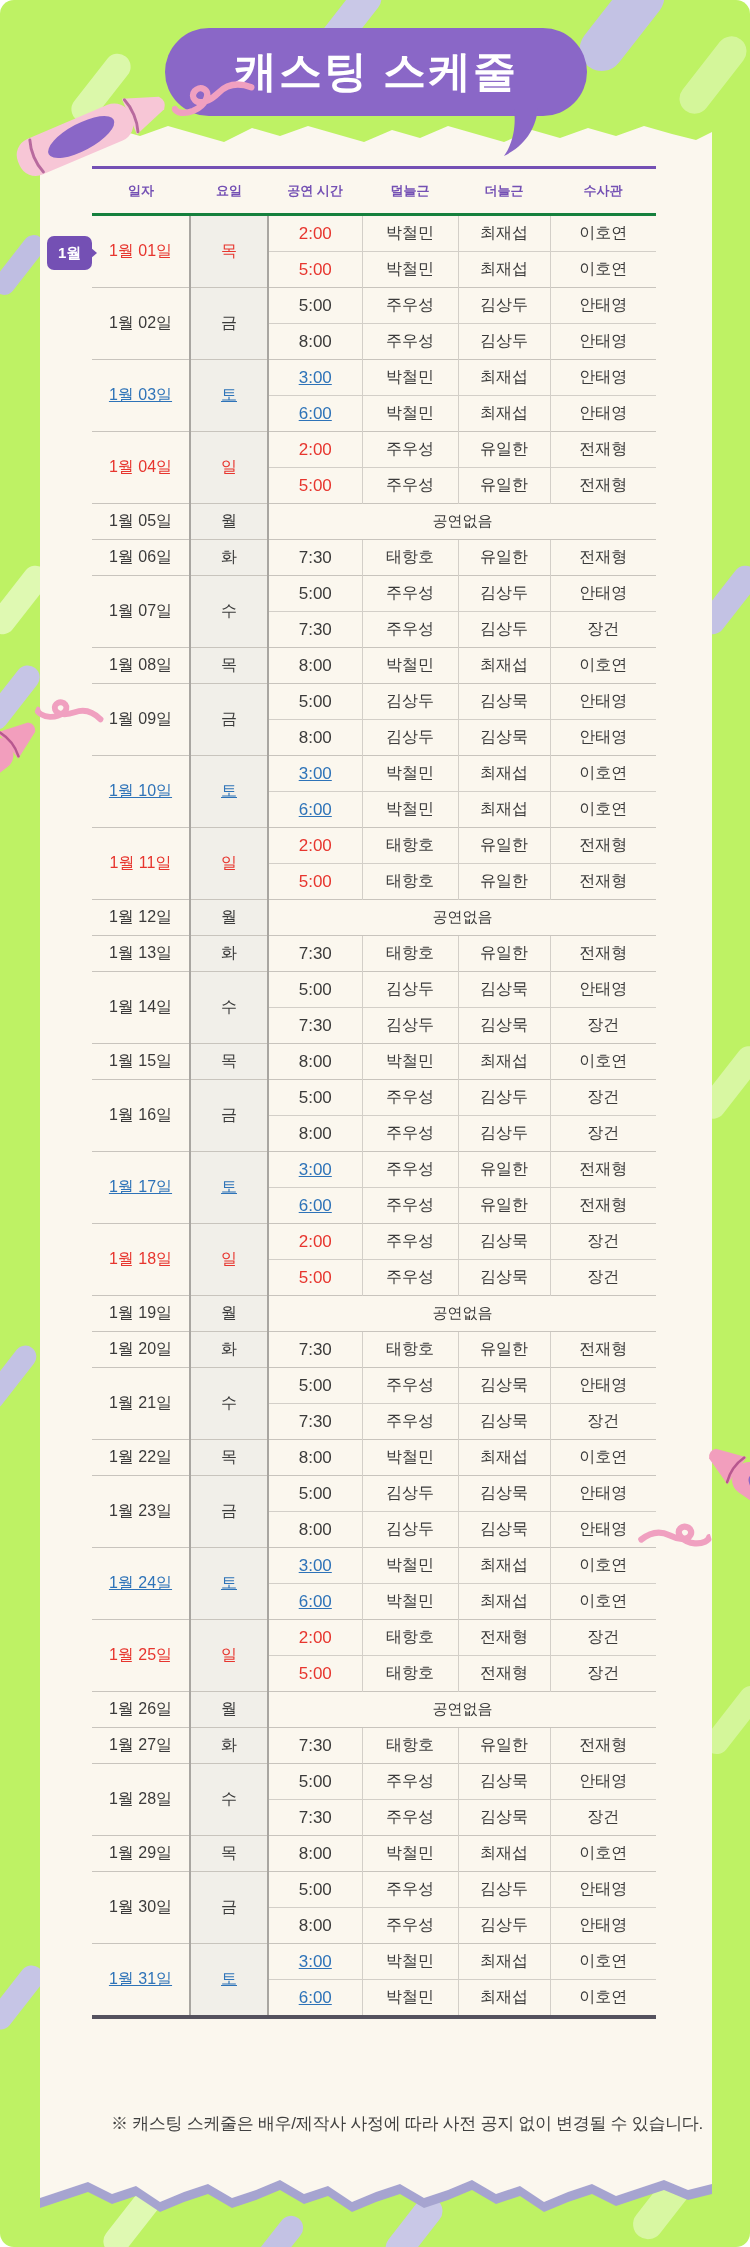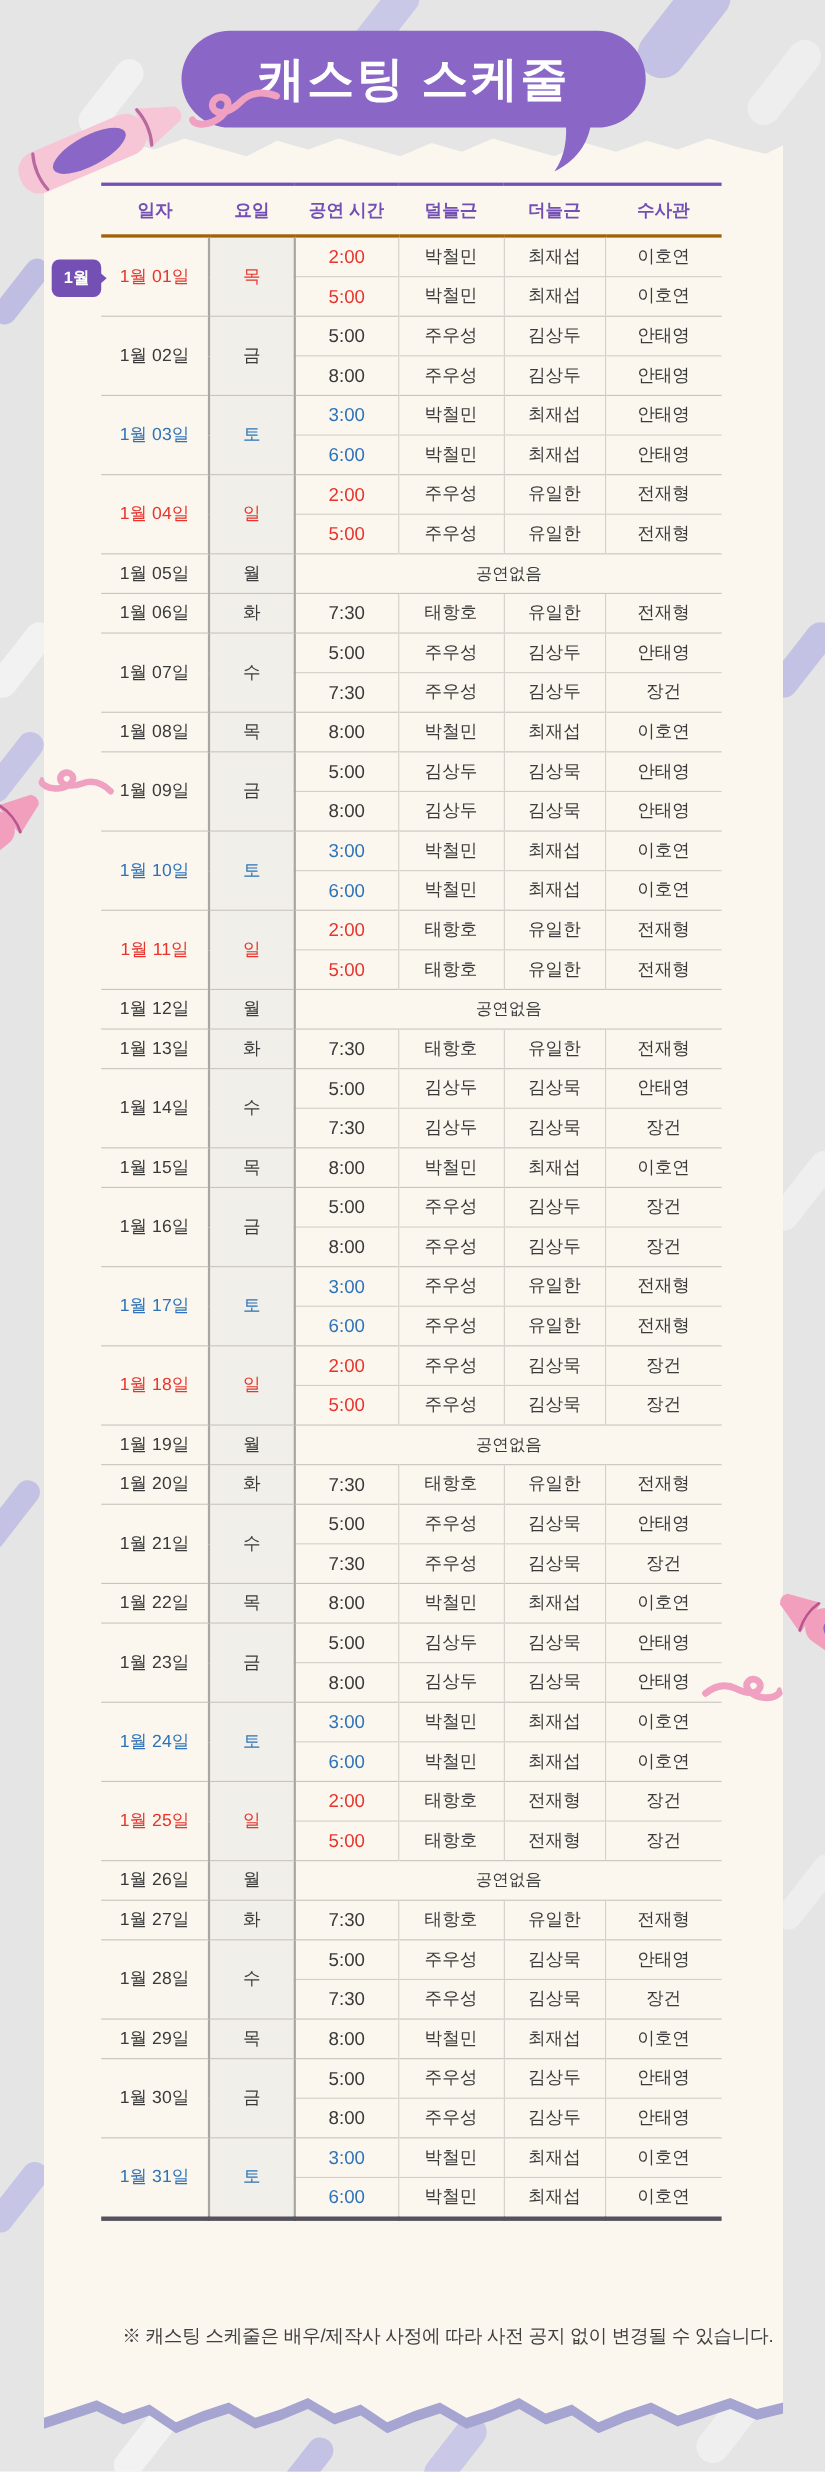--- a/index.html
+++ b/index.html
@@ -1,19 +1,20 @@
 <!DOCTYPE html>
 <html><head>
 <meta charset="utf-8">
 <style>
   html,body{margin:0;padding:0;}
   .canvas{
     position:relative;width:750px;height:2247px;overflow:hidden;
-    background:#e5e5e5;
+    background:#bef264;
     font-family:"Liberation Sans",sans-serif;
+    border-radius:14px;
   }
   .streak{position:absolute;border-radius:999px;transform:rotate(38deg);}
   .paper-shadow{
     position:absolute;left:40px;top:128px;width:672px;height:2092px;background:#a6a4d0;
   }
   .paper, .paper-shadow{
     clip-path:polygon(0px 20px,22px 14px,46px 22px,72px 10px,100px 18px,128px 8px,156px 16px,184px 24px,212px 10px,240px 18px,268px 8px,296px 16px,324px 24px,352px 12px,380px 20px,408px 8px,436px 16px,464px 24px,492px 12px,520px 20px,548px 10px,576px 18px,604px 8px,632px 16px,656px 22px,672px 14px,
     672px 2066px,648px 2072px,624px 2062px,600px 2070px,576px 2078px,552px 2066px,528px 2074px,504px 2084px,480px 2068px,456px 2076px,432px 2062px,408px 2072px,384px 2080px,360px 2066px,336px 2074px,312px 2084px,288px 2068px,264px 2076px,240px 2062px,216px 2072px,192px 2080px,168px 2066px,144px 2074px,120px 2084px,96px 2068px,72px 2076px,48px 2064px,24px 2072px,0px 2080px);
   }
   .paper{
@@ -24,30 +25,30 @@
     background:#8a67c7;border-radius:44px;
     display:flex;align-items:center;justify-content:center;
   }
   .title-text{color:#ffffff;font-size:43px;font-weight:bold;letter-spacing:2px;}
   .bubble-tail{position:absolute;left:498px;top:108px;}
   .deco{position:absolute;}
 
   .table-wrap{position:absolute;left:92px;top:166px;width:564px;}
   table{width:100%;border-collapse:collapse;table-layout:fixed;border-bottom:4px solid #55525e;}
   thead th{
-    border-top:3px solid #7450b4;border-bottom:3px solid #a16207;
-    color:#7450b4;font-size:16px;font-weight:bold;height:44px;padding:0;text-align:center;
+    border-top:3px solid #7450b4;border-bottom:3px solid #15803d;
+    color:#7450b4;font-size:13px;font-weight:bold;height:44px;padding:0;text-align:center;
   }
   td{text-align:center;vertical-align:middle;font-size:16px;color:#3a3a3a;height:35px;padding:0;}
   tr.group-start td{border-top:1px solid #c8c4bd;}
   tr.sub-row td{border-top:1px solid #d3cfc8;}
   .col-day{background:#f1efe9;border-left:2px solid #a9a6a1;border-right:2px solid #a9a6a1;}
   .col-cast{border-left:1px solid #d3cfc8;}
   .col-time{font-size:17px;}
-  .type-saturday{color:#2e73b8;}
+  .type-saturday{color:#2e73b8;text-decoration:underline;}
   .type-sunday{color:#e7352e;}
   .type-holiday{color:#e7352e;}
   .col-noshow{font-size:15px;color:#3a3a3a;}
 
   .month-badge{
     position:absolute;left:47px;top:236px;background:#7450b4;color:#fff;
     font-size:15px;font-weight:bold;padding:8px 11px;border-radius:7px;line-height:1.2;
   }
   .month-badge::after{
     content:"";position:absolute;right:-11px;top:50%;transform:translateY(-50%);

